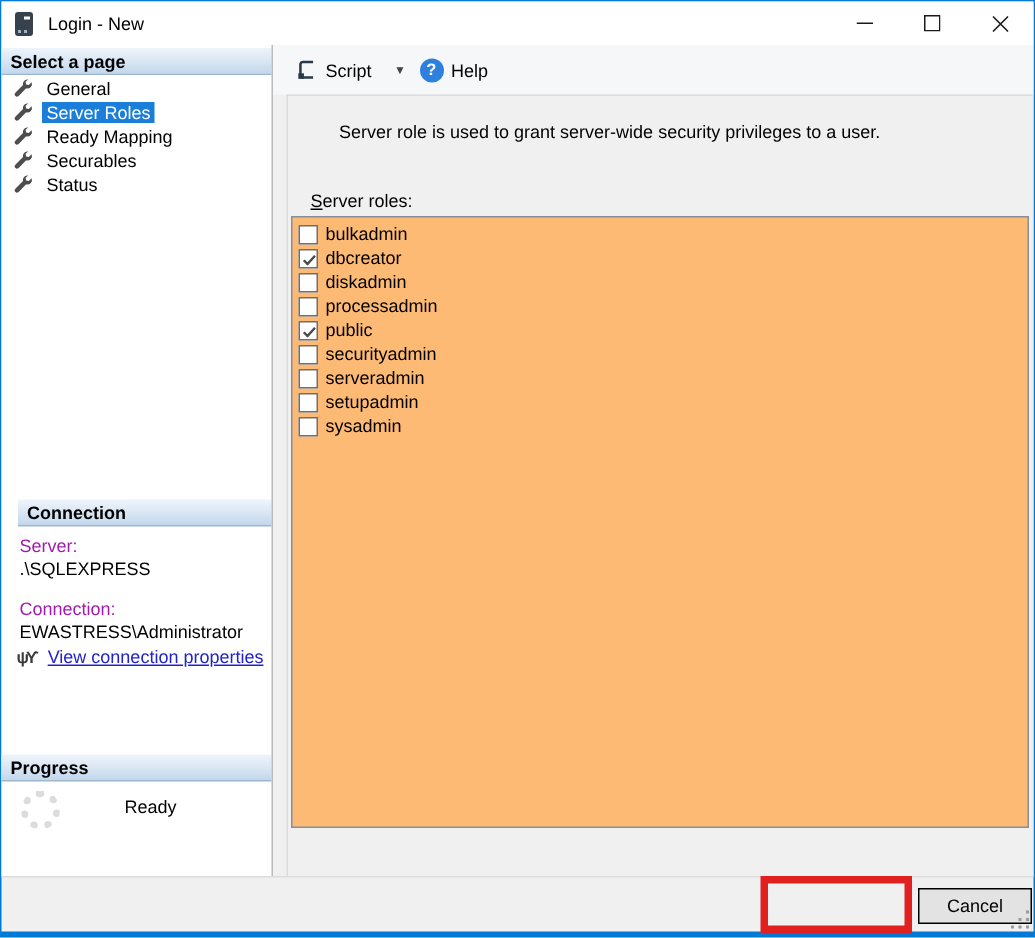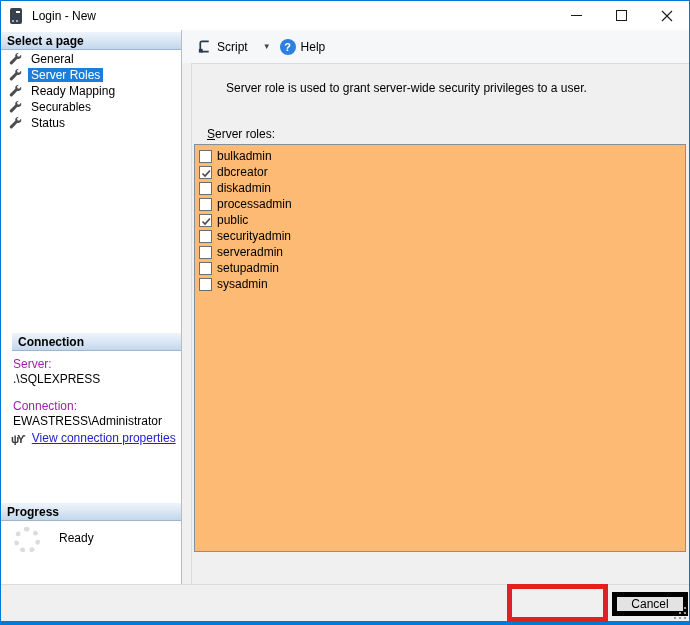--- a/index.html
+++ b/index.html
@@ -26,21 +26,21 @@
   .tree-item .wrench{width:13px;height:13px;margin-right:6px;flex:0 0 auto;}
   .tree-item .t-label{padding:0 3px;line-height:14px;}
   .tree-item.checked .t-label{background:#1b7ed9;color:#fff;}
   .conn-block{position:absolute;left:12px;right:2px;}
   .conn-label{margin-top:0;color:#a21caf;}
   .conn-value{margin-top:1px;}
   .link-row{position:absolute;left:10px;display:flex;align-items:flex-end;}
   .plug-icon{font-weight:bold;color:#3a3a3a;font-size:11px;letter-spacing:-2px;margin-right:8px;}
   a.conn-link{color:#2222cc;text-decoration:underline;cursor:pointer;}
   .spinner{position:absolute;width:26px;height:26px;border-radius:50%;border:5px dotted #dcdcdc;}
-  .ready-label{position:absolute;}
+  .ready-label{position:absolute;margin-left:24px;}
 
   .v-divider{position:absolute;left:180px;top:29px;width:1px;height:554px;background:#bcbcbc;}
 
   
   .toolbar{position:absolute;left:181px;top:29px;right:0;height:33px;background:#f6f7f9;display:flex;align-items:center;padding-left:10px;}
   .tb-btn{display:flex;align-items:center;padding:3px 5px;border-radius:2px;}
   .tb-label{margin-left:5px;}
   .caret{margin-left:6px;font-size:8px;color:#444;padding:3px 4px;}
   .help-circle{width:16px;height:16px;border-radius:50%;background:#2e80de;color:#fff;font-weight:bold;font-size:11px;display:flex;align-items:center;justify-content:center;}
 
@@ -52,21 +52,21 @@
   .listbox{position:absolute;left:2px;top:80px;width:492px;height:408px;background:#fdba74;border:1px solid #878f9b;padding:3px 0 0 4px;overflow:hidden;}
   .role-row{height:16px;display:flex;align-items:center;}
   .cbx{width:13px;height:13px;background:#fff;border:1px solid #6e6e6e;margin-right:5px;position:relative;flex:0 0 auto;}
   .cbx svg{display:none;position:absolute;left:0;top:0;}
   .cbx.checked svg{display:block;}
 
   
   .footer-divider{position:absolute;left:0;right:0;top:583px;height:1px;background:#dcdcdc;}
   .btn{position:absolute;top:591px;height:24px;display:flex;align-items:center;justify-content:center;font-size:12px;cursor:default;}
   .btn-ok{left:516px;width:81px;background:#e9e9e9;border:2px solid #0c6cd4;}
-  .btn-cancel{left:611px;width:76px;background:#e3e3e3;border:5px solid #000000;}
+  .btn-cancel{left:611px;width:76px;background:#e3e3e3;border:1px solid #000000;}
   .annotation{position:absolute;left:506px;top:583px;width:101px;height:38px;border:5px solid #e12120;pointer-events:none;}
   .grip{position:absolute;right:3px;bottom:2px;width:14px;height:14px;}
   .grip i{position:absolute;width:2px;height:2px;background:#9a9a9a;}
 </style>
 </head>
 <body>
 
 <div class="window">
 
   <div class="titlebar">

